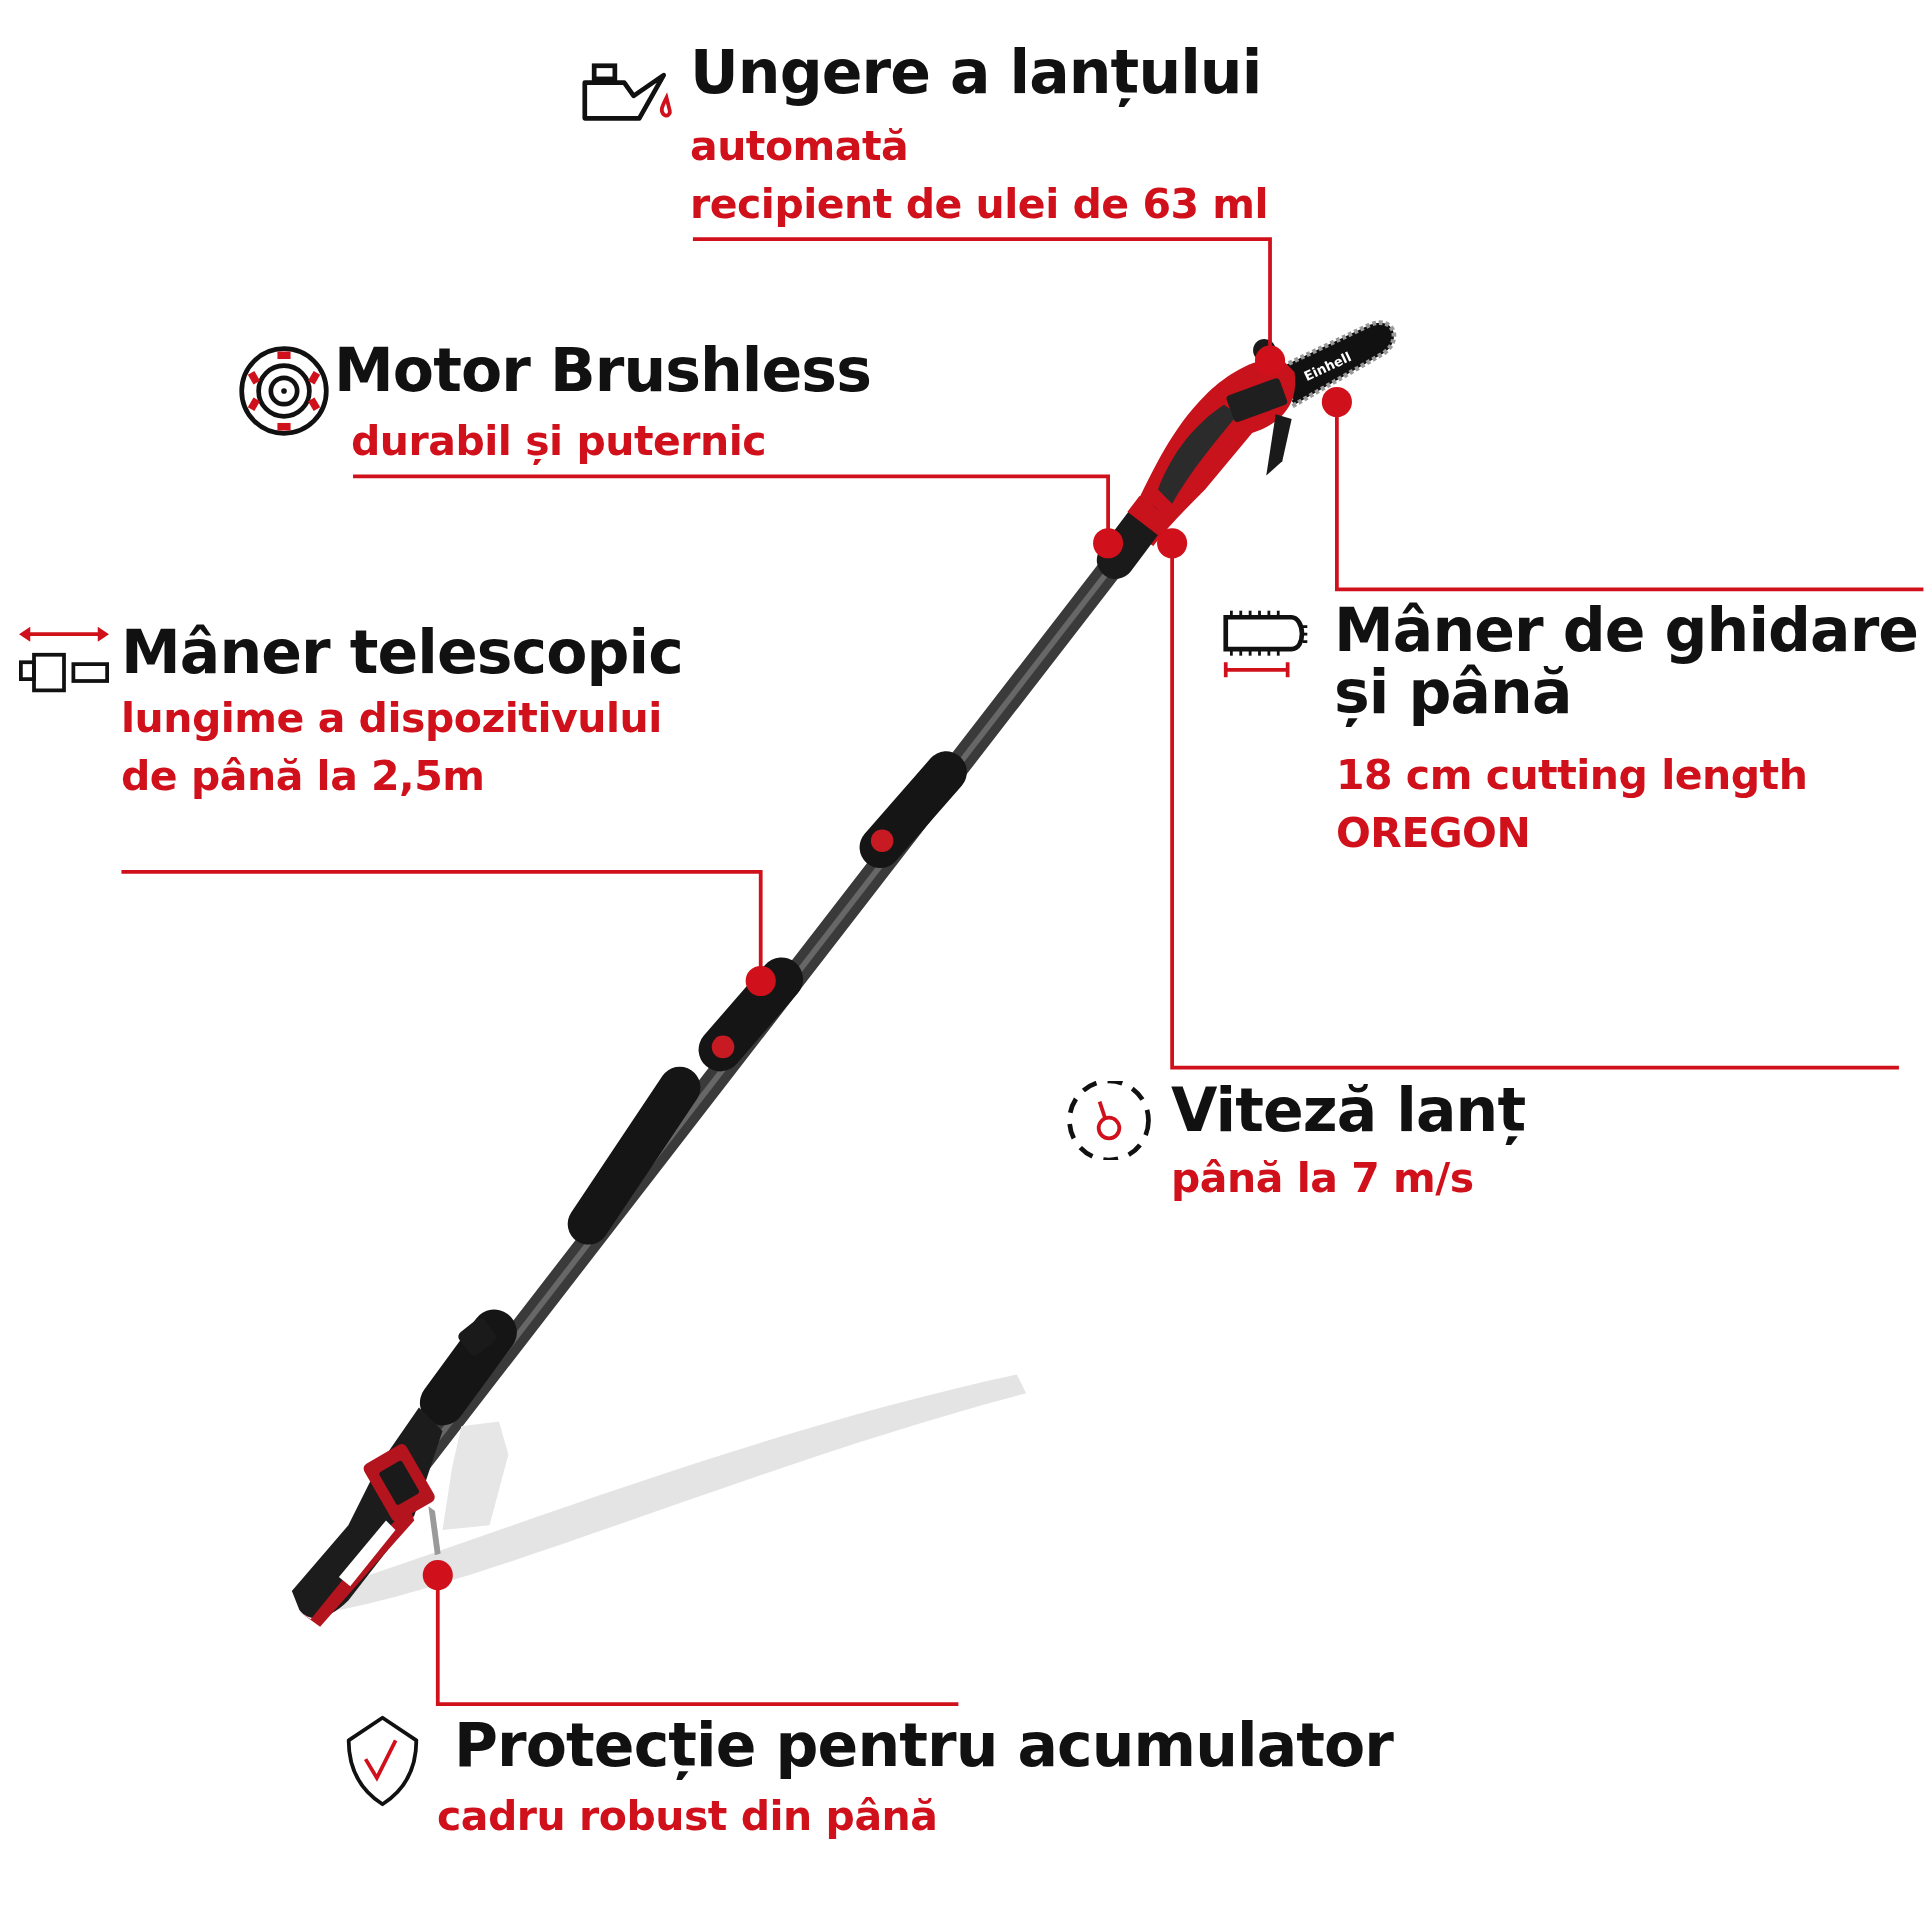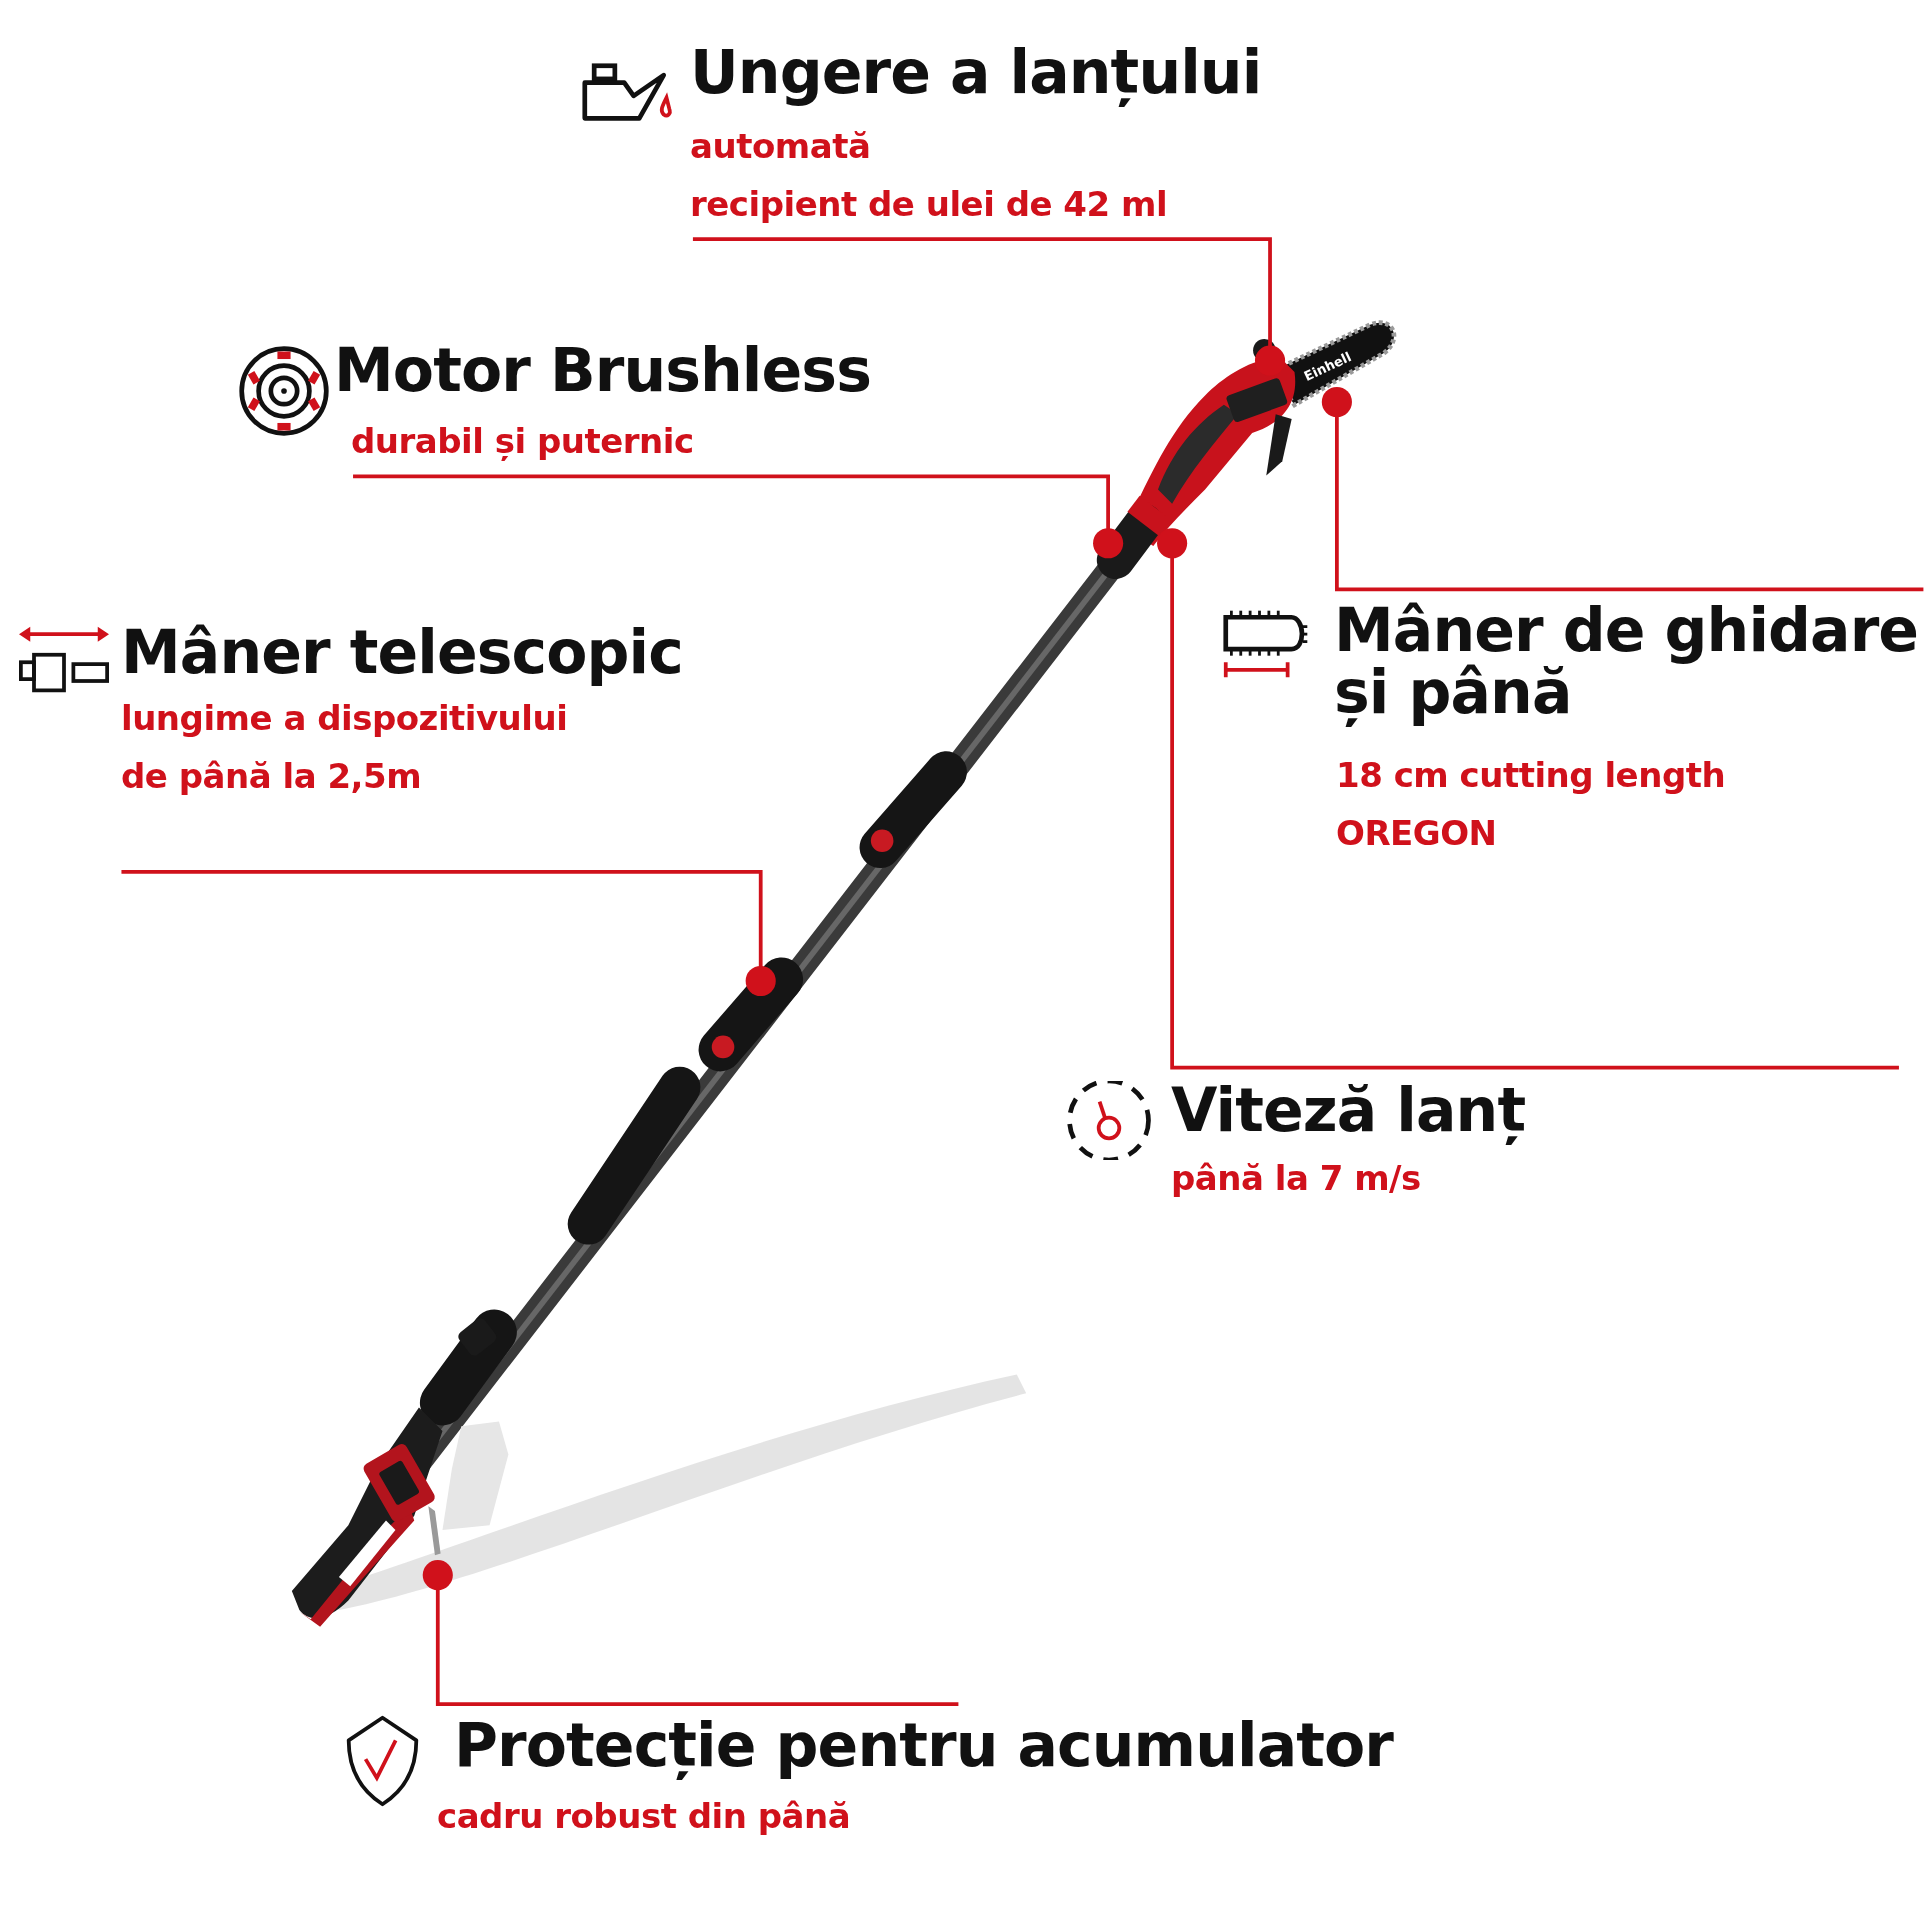--- a/index.html
+++ b/index.html
@@ -1,19 +1,19 @@
 <!DOCTYPE html>
 <html style="font-size:15px"><head>
 <meta charset="utf-8">
 <style>
   html,body{margin:0;padding:0;background:#ffffff;}
   body{width:1930px;height:1930px;position:relative;overflow:hidden;font-family:"DejaVu Sans","Liberation Sans",sans-serif;}
   .canvas{position:absolute;left:0;top:0;width:1930px;height:1930px;}
   .t-title{position:absolute;font-weight:bold;color:#111111;font-size:60px;line-height:62px;white-space:nowrap;letter-spacing:-0.9px;}
-  .t-sub{position:absolute;font-weight:bold;color:#d0111b;font-size:34px;line-height:58px;white-space:nowrap;letter-spacing:-0.5px;}
+  .t-sub{position:absolute;font-weight:bold;color:#d0111b;font-size:41px;line-height:58px;white-space:nowrap;letter-spacing:-0.5px;}
   .t-sub div{height:58px;}
   .icon{position:absolute;}
   svg.layer{position:absolute;left:0;top:0;}
 </style>
 </head>
 <body>
 
 <div class="canvas">
 
   <svg class="layer" width="1930" height="1930" viewBox="0 0 2050 2050">
@@ -99,21 +99,21 @@
   <div class="icon" style="left:581px;top:62px;width:94px;height:62px;">
     <svg width="94" height="62" viewBox="0 0 100 66">
       <rect x="14" y="4" width="22" height="14" fill="none" stroke="#111" stroke-width="5"></rect>
       <path d="M 4 22 L 46 22 L 56 36 L 88 14 L 62 60 L 4 60 Z" fill="none" stroke="#111" stroke-width="5" stroke-linejoin="round"></path>
       <path d="M 91 38 C 86 48, 84 52, 88 56 C 92 59, 96 55, 94 50 C 93 46, 92 42, 91 38 Z" fill="none" stroke="#d0111b" stroke-width="4"></path>
     </svg>
   </div>
   <div class="t-title" style="left:690px;top:41px;">Ungere a lanțului</div>
   <div class="t-sub" style="left:690px;top:117px;">
     <div>automată</div>
-    <div>recipient de ulei de 42 ml</div>
+    <div>recipient de ulei de 63 ml</div>
   </div>
 
   <div class="icon" style="left:237px;top:344px;width:94px;height:94px;">
     <svg width="94" height="94" viewBox="0 0 100 100">
       <circle cx="50" cy="50" r="45" fill="none" stroke="#111" stroke-width="5"></circle>
       <circle cx="50" cy="50" r="27" fill="none" stroke="#111" stroke-width="5"></circle>
       <circle cx="50" cy="50" r="14" fill="none" stroke="#111" stroke-width="5"></circle>
       <circle cx="50" cy="50" r="3" fill="#111"></circle>
       <g fill="#d0111b">
         <rect x="43" y="8" width="14" height="8"></rect>

